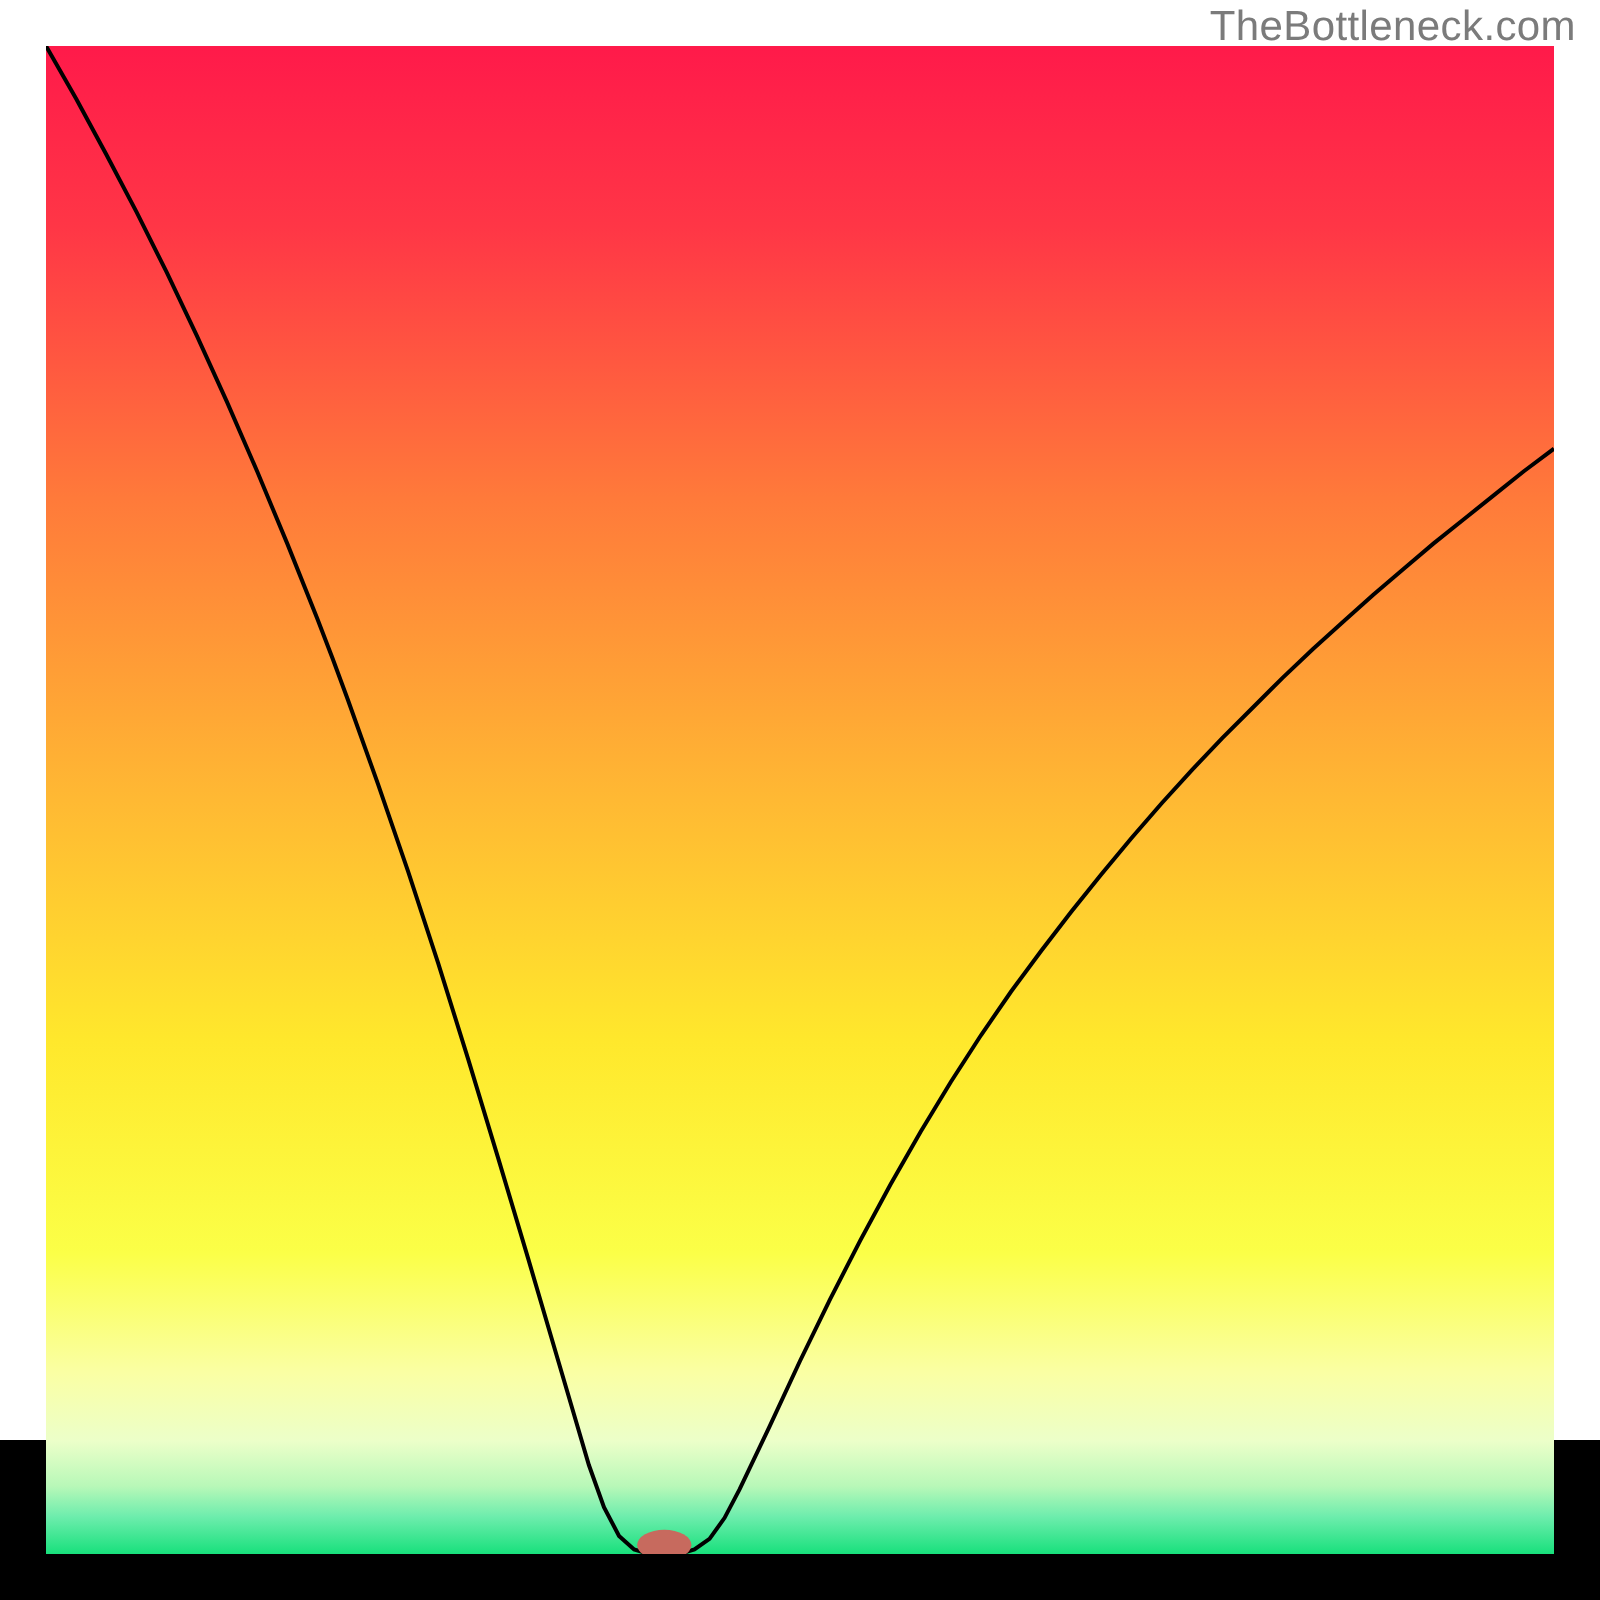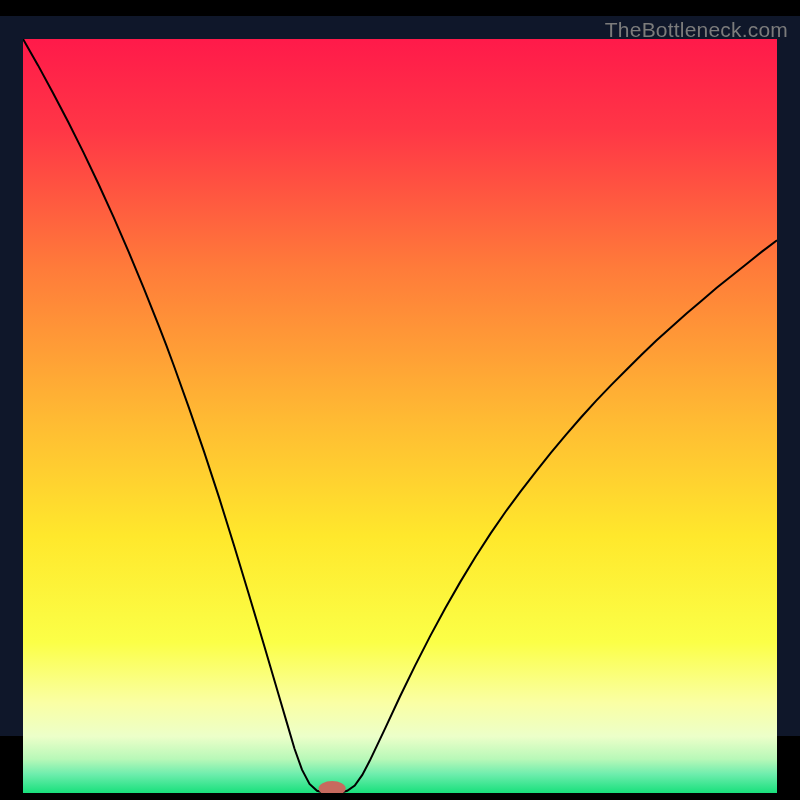--- a/index.html
+++ b/index.html
@@ -10,22 +10,21 @@
     overflow: hidden;
     background: #000;
     font-family: Arial, Helvetica, sans-serif;
   }
   .frame {
     position: absolute;
     left: 0;
     top: 0;
     width: 800px;
     height: 720px;
-    background: #0f172a;
-    margin-top: 16px;
+    background: #ffffff;
   }
   .plot-area {
     position: absolute;
     left: 23px;
     top: 23px;
     width: 754px;
     height: 754px;
   }
   .watermark {
     position: absolute;

